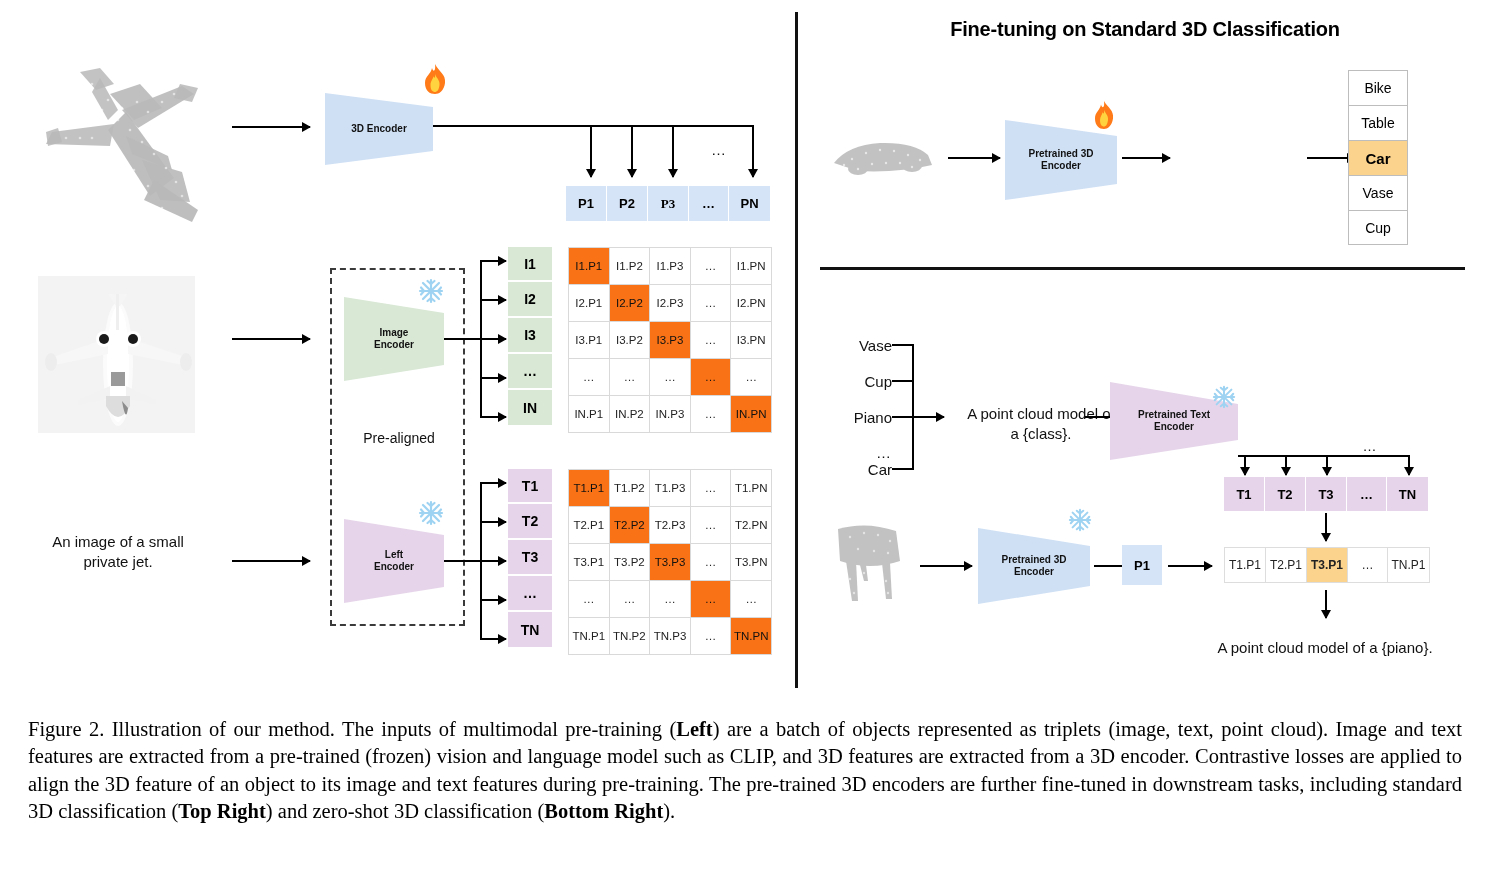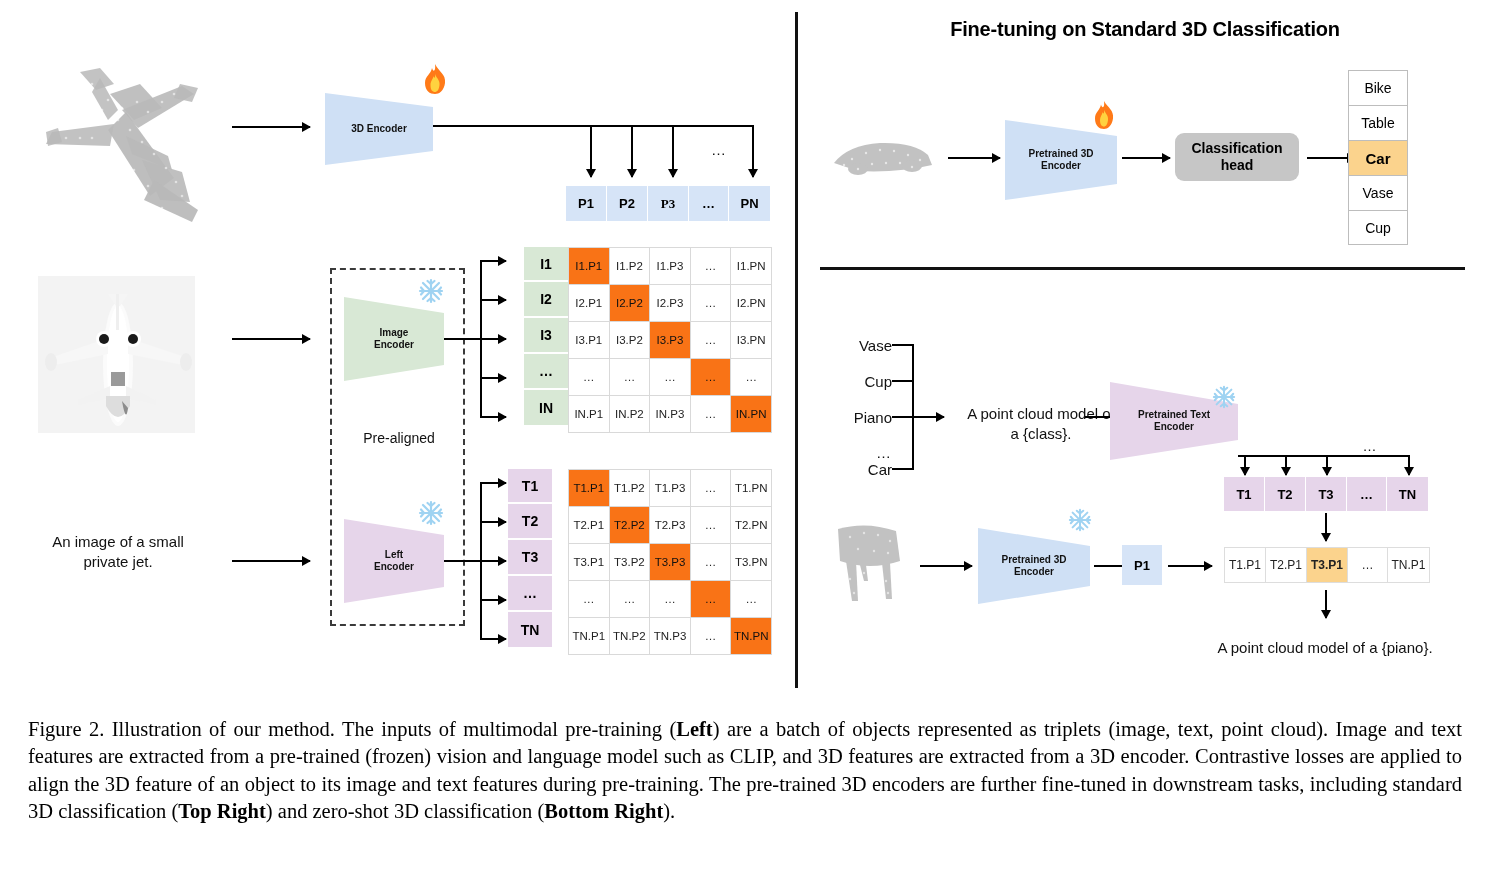--- a/index.html
+++ b/index.html
@@ -205,21 +205,21 @@
   </svg>
 
   <div class="line-h" style="left:444px;top:338px;width:38px;"></div>
   <div class="line-v" style="left:480px;top:260px;height:156px;"></div>
   <div class="arrow-h" style="left:480px;top:260px;width:26px;"></div>
   <div class="arrow-h" style="left:480px;top:299px;width:26px;"></div>
   <div class="arrow-h" style="left:480px;top:338px;width:26px;"></div>
   <div class="arrow-h" style="left:480px;top:377px;width:26px;"></div>
   <div class="arrow-h" style="left:480px;top:416px;width:26px;"></div>
 
-  <div class="vcol" style="left:524px;top:247px;width:44px;height:186px;">
+  <div class="vcol" style="left:508px;top:247px;width:44px;height:186px;">
     <div class="cell i-cell" style="height:35px;">I1</div>
     <div class="cell i-cell" style="height:36px;">I2</div>
     <div class="cell i-cell" style="height:36px;">I3</div>
     <div class="cell i-cell" style="height:36px;">…</div>
     <div class="cell i-cell" style="height:35px;">IN</div>
   </div>
 
   <div class="matrix" id="image-matrix" style="left:568px;top:247px;width:204px;height:186px;
        grid-template-columns:repeat(5,1fr);grid-template-rows:repeat(5,1fr);">
       <div class="mc diag">I1.P1</div>
@@ -359,26 +359,20 @@
       <span>Encoder</span>
     </span>
   </div>
   <svg class="icn" style="left:1090px;top:99px;" width="28" height="32" viewBox="0 0 28 32">
     <path d="M14 2 C18 9 24 11 23 19.5 C22 27 17.5 30 14 30 C9.5 30 5 27 5 19.5 C5 13 10.2 11 11 5.5 C12 9.5 15 9.5 14 2 Z" fill="#ff7a18"></path>
     <path d="M14 11 C16 15.5 18.5 16.5 18 21 C17.5 25.5 15.8 27.5 14 27.5 C11.8 27.5 10 25.5 10 21 C10 17.5 12.2 16 12.6 13 C13 15.2 14.4 15.2 14 11 Z" fill="#ffd23f"></path>
   </svg>
 
   <div class="arrow-h" style="left:1122px;top:157px;width:48px;"></div>
 
-  <div class="chead" style="left:1175px;top:133px;width:124px;height:48px;">
-    <span>
-      <span>Classification</span><br>
-      <span>head</span>
-    </span>
-  </div>
 
   <div class="arrow-h" style="left:1307px;top:157px;width:48px;"></div>
 
   <div class="clist" style="left:1348px;top:70px;width:60px;height:175px;">
     <div class="ci" style="height:35px;">Bike</div>
     <div class="ci" style="height:35px;">Table</div>
     <div class="ci sel" style="height:35px;">Car</div>
     <div class="ci" style="height:35px;">Vase</div>
     <div class="ci" style="height:34px;">Cup</div>
   </div>

